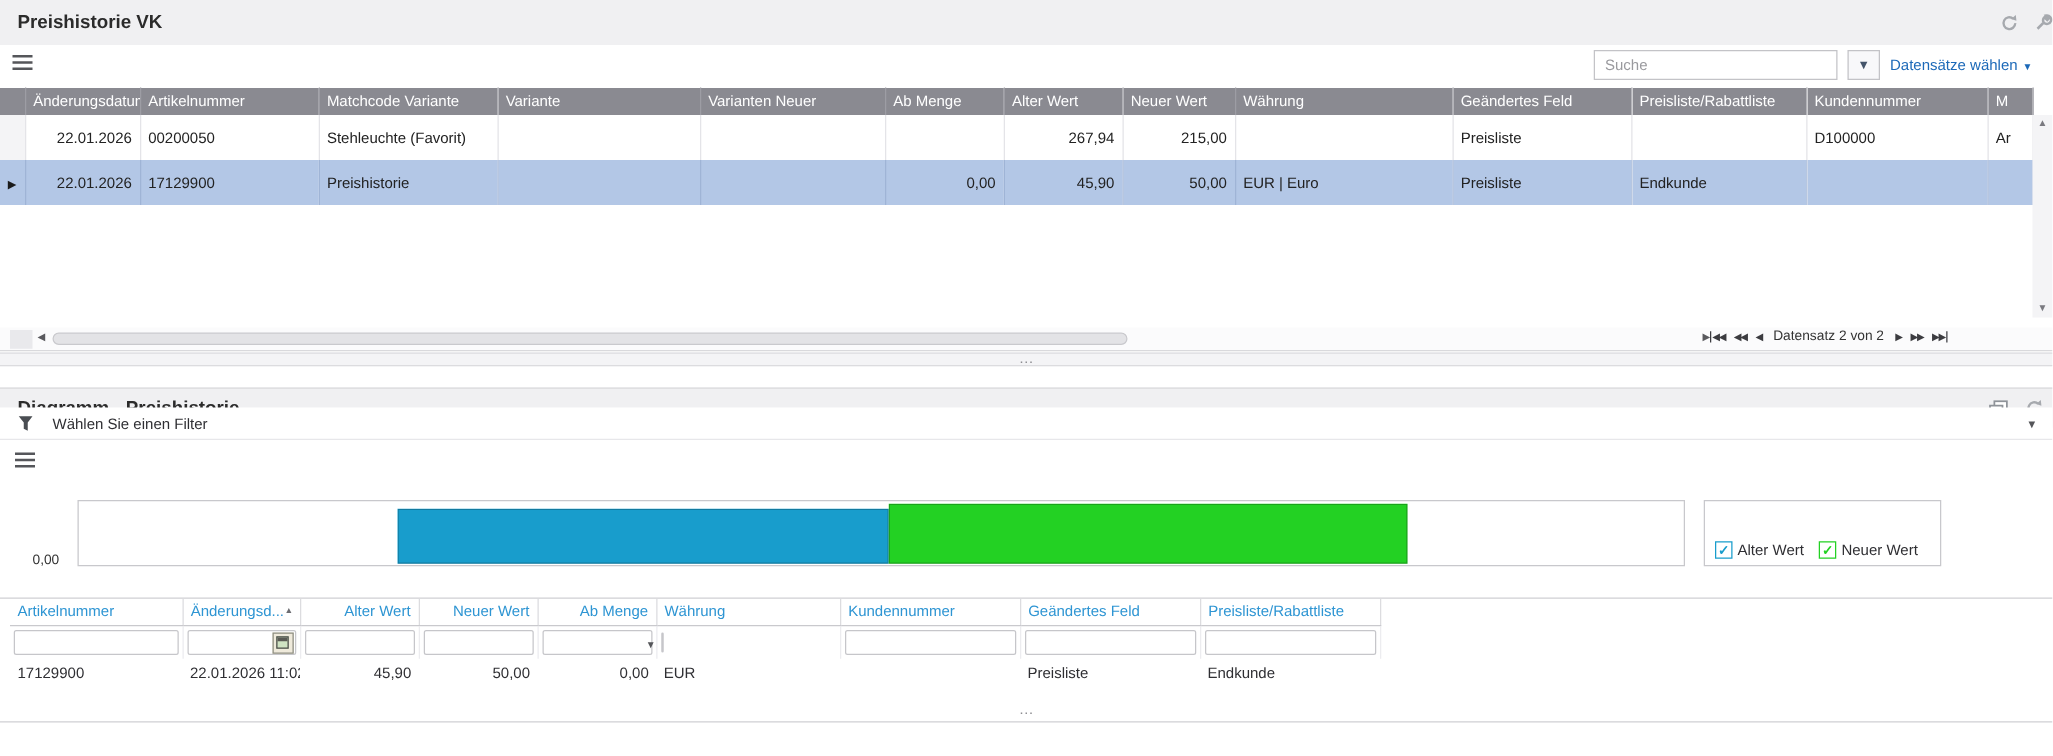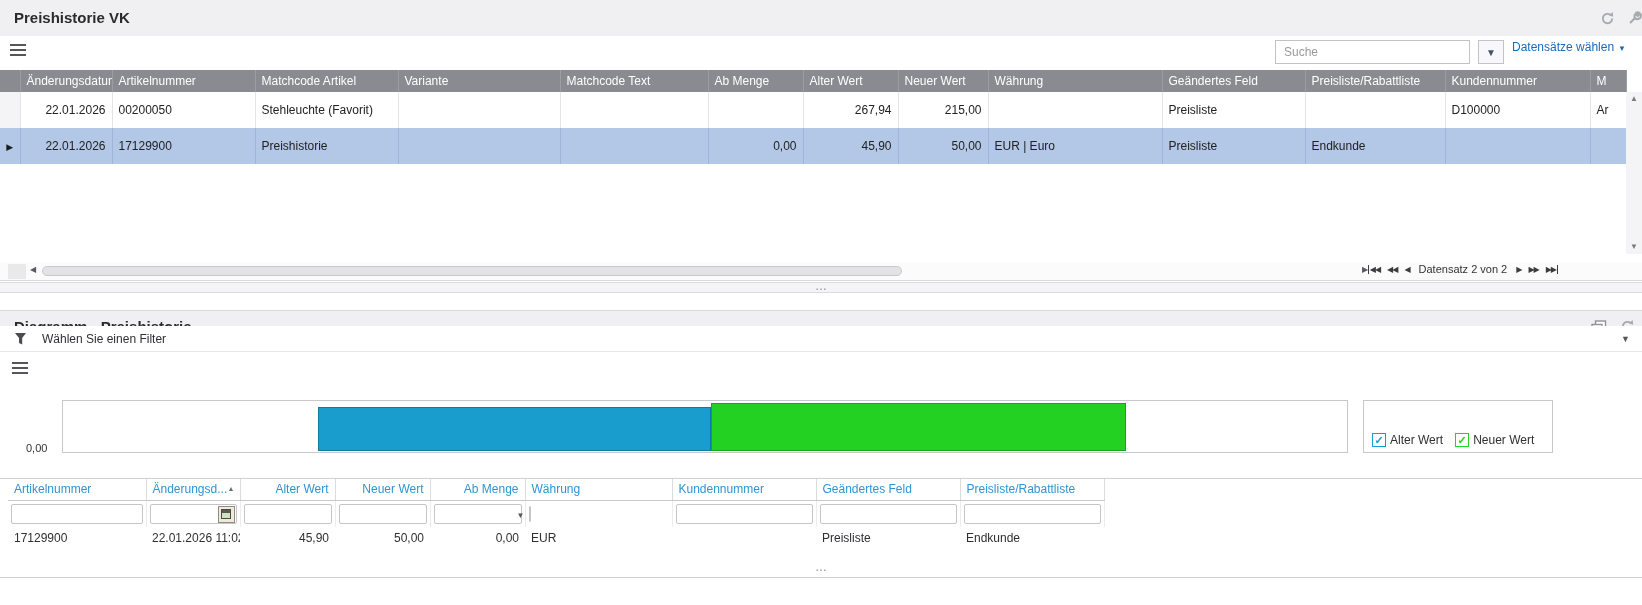--- a/index.html
+++ b/index.html
@@ -14,21 +14,21 @@
   .titlebar .ttl { font-size:15px; font-weight:bold; color:#2b2b2b; padding-left:14px; }
   #titlebar1 { top:0; height:36px; line-height:36px; }
   #titlebar2 { top:310px; height:32px; line-height:32px; border-top:1px solid #d9d9dc; }
   .tb-icons { position:absolute; right:6px; top:0; height:100%; display:flex; align-items:center; gap:10px; }
   .icon-btn { display:inline-flex; align-items:center; justify-content:center; width:18px; height:18px; cursor:pointer; }
   
   #toolbar { position:absolute; top:36px; left:0; right:0; height:32px; background:#fff; }
   .hamburger { position:absolute; width:16px; height:12px; display:flex; flex-direction:column; justify-content:space-between; cursor:pointer; }
   .hamburger span { display:block; height:2px; background:#55565a; }
   #hamburger1 { left:10px; top:8px; }
-  .toolbar-right { position:absolute; right:16px; top:4px; display:flex; align-items:flex-start; gap:8px; }
+  .toolbar-right { position:absolute; right:16px; top:4px; display:flex; align-items:center; gap:8px; }
   #search-box { width:195px; height:24px; border:1px solid #c3c3c7; padding:0 8px; font-size:12px; font-family:inherit; color:#333; }
   #search-box::placeholder { color:#9a9a9e; }
   #filter-btn { width:26px; height:24px; border:1px solid #c3c3c7; background:#f8f8fa; display:flex; align-items:center; justify-content:center; cursor:pointer; }
   #filter-btn .tri { color:#44546a; font-size:10px; }
   .link { color:#1c69b8; cursor:pointer; white-space:nowrap; }
   .link .chev { font-size:8px; color:#1c69b8; margin-left:4px; }
   
   #grid1 { position:absolute; top:70px; left:0; border-collapse:collapse; table-layout:fixed; width:1626px; }
   #grid1 th { background:#8a8a91; color:#fff; font-weight:normal; font-size:12px; text-align:left;
               height:22px; padding:2px 6px; border-right:1px solid #9d9da4; overflow:hidden; white-space:nowrap; }
@@ -144,23 +144,23 @@
       <col style="width:143px">
       <col style="width:140px">
     <col style="width:145px">
       <col style="width:36px">
   </colgroup>
   <tbody>
       <tr>
     <th></th>
     <th>Änderungsdatum</th>
     <th>Artikelnummer</th>
-    <th>Matchcode Artikel</th>
+    <th>Matchcode Variante</th>
     <th>Variante</th>
-    <th>Matchcode Text</th>
+    <th>Varianten Neuer</th>
     <th>Ab Menge</th>
     <th>Alter Wert</th>
     <th>Neuer Wert</th>
     <th>Währung</th>
     <th>Geändertes Feld</th>
     <th>Preisliste/Rabattliste</th>
     <th>Kundennummer</th>
     <th>M</th>
   </tr>
   <tr>

